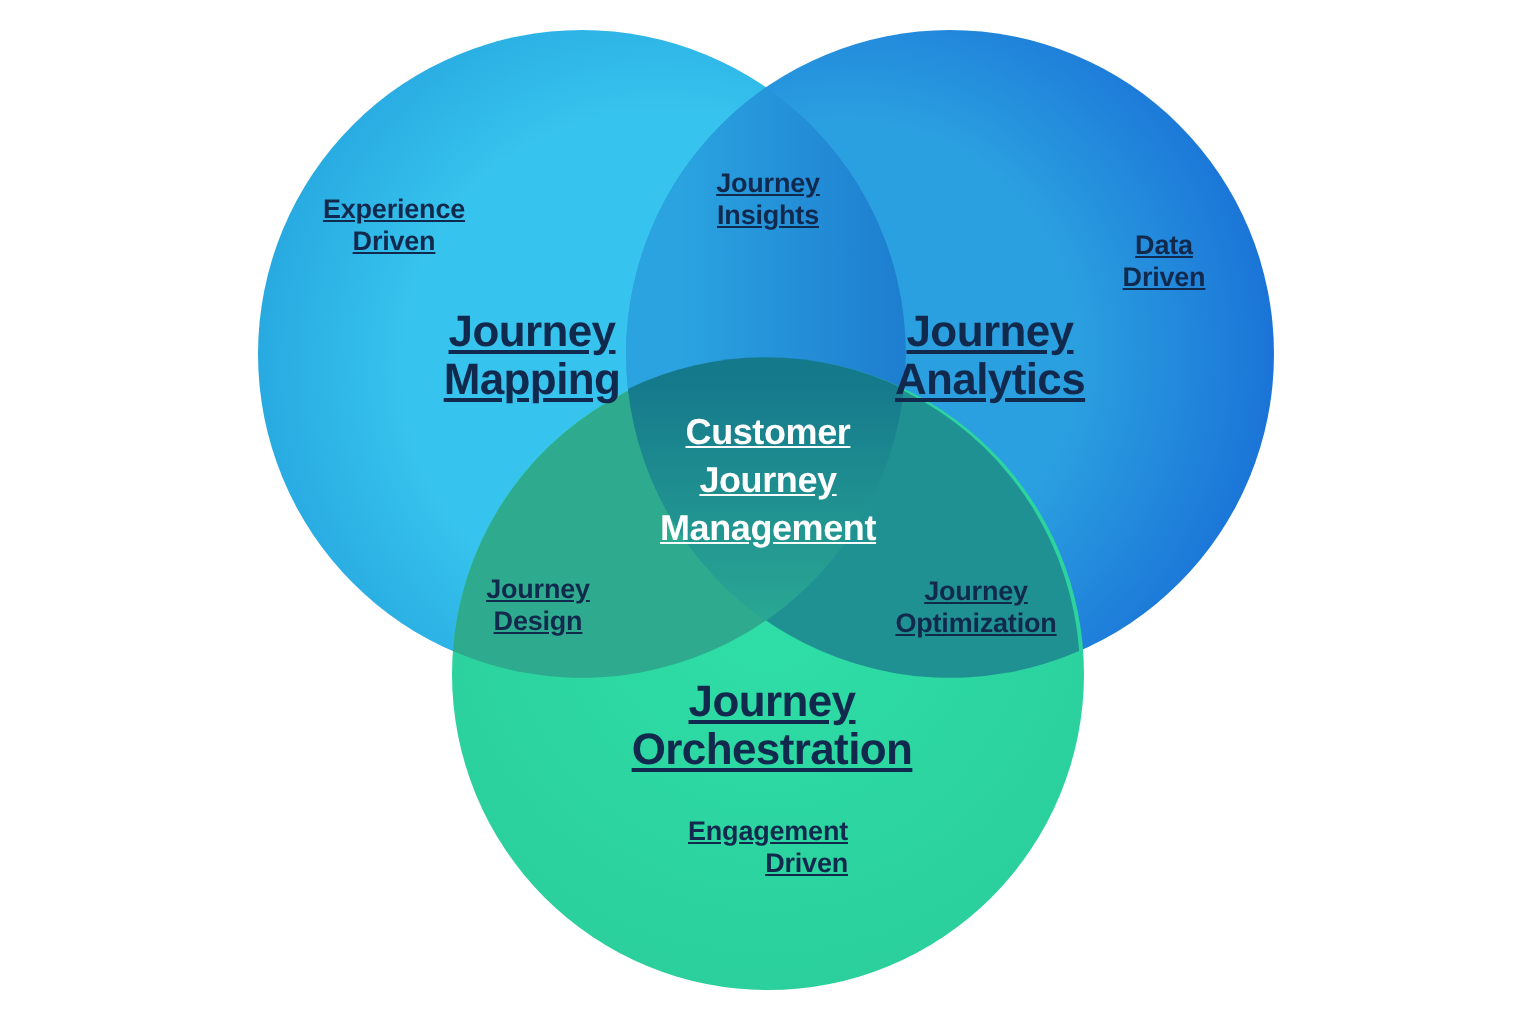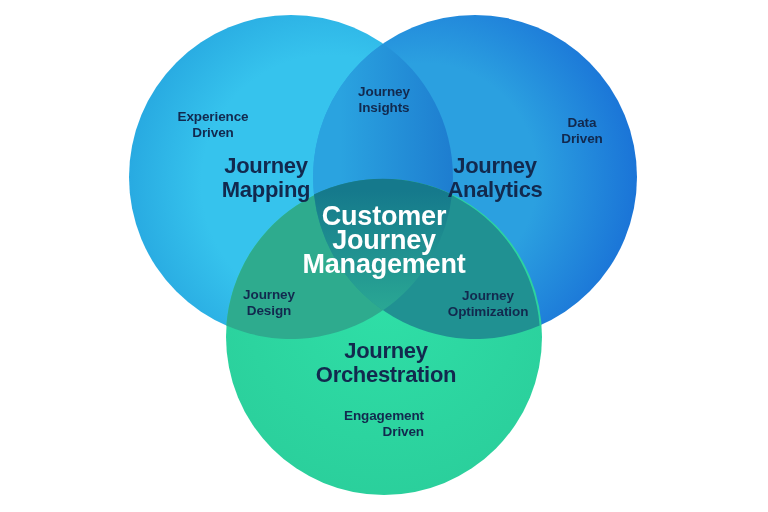--- a/index.html
+++ b/index.html
@@ -14,35 +14,36 @@
     background: #ffffff;
   }
   .venn-svg { position: absolute; left: 0; top: 0; }
   .label {
     position: absolute;
     transform: translate(-50%, -50%);
     text-align: center;
     white-space: pre-line;
     color: #12294E;
     pointer-events: none;
+    text-decoration: underline;
   }
   .label.small {
     font-size: 13.5px;
     font-weight: 600;
     line-height: 16px;
     letter-spacing: -0.1px;
   }
   .label.big {
     font-size: 22px;
     font-weight: 700;
     line-height: 24px;
     letter-spacing: -0.3px;
   }
   .label.center-title {
-    font-size: 27px;
+    font-size: 18px;
     font-weight: 700;
     line-height: 24px;
     letter-spacing: -0.2px;
     color: #ffffff;
   }
 </style>
 </head>
 <body>
 
 <div class="stage">
@@ -75,21 +76,21 @@
 
     <circle cx="291" cy="177" r="162" fill="url(#gradMapping)"></circle>
     <circle cx="475" cy="177" r="162" fill="url(#gradAnalytics)"></circle>
     <path d="M 383,43.7 A 162,162 0 0 1 383,310.3 A 162,162 0 0 1 383,43.7 Z" fill="url(#gradInsights)"></path>
     <circle cx="384" cy="337" r="158" fill="url(#gradOrchestration)"></circle>
     <path d="M 452,194.5 A 162,162 0 0 1 226.4,325.5 A 158,158 0 0 1 452,194.5 Z" fill="#2EAB8E"></path>
     <path d="M 314,194.5 A 162,162 0 0 0 539.6,325.5 A 158,158 0 0 0 314,194.5 Z" fill="#209192"></path>
     <path d="M 314,194.5 A 158,158 0 0 1 452,194.5 A 162,162 0 0 1 383,310.3 A 162,162 0 0 1 314,194.5 Z" fill="url(#gradCenter)"></path>
   </svg>
 
-  <div class="label small" style="left:213px; top:113px;margin-top:12px;">Experience
+  <div class="label small" style="left:197px; top:113px;">Experience
 Driven</div>
 
   <div class="label big" style="left:266px; top:178px;">Journey
 Mapping</div>
 
   <div class="label small" style="left:384px; top:100px;">Journey
 Insights</div>
 
   <div class="label big" style="left:495px; top:178px;">Journey
 Analytics</div>

